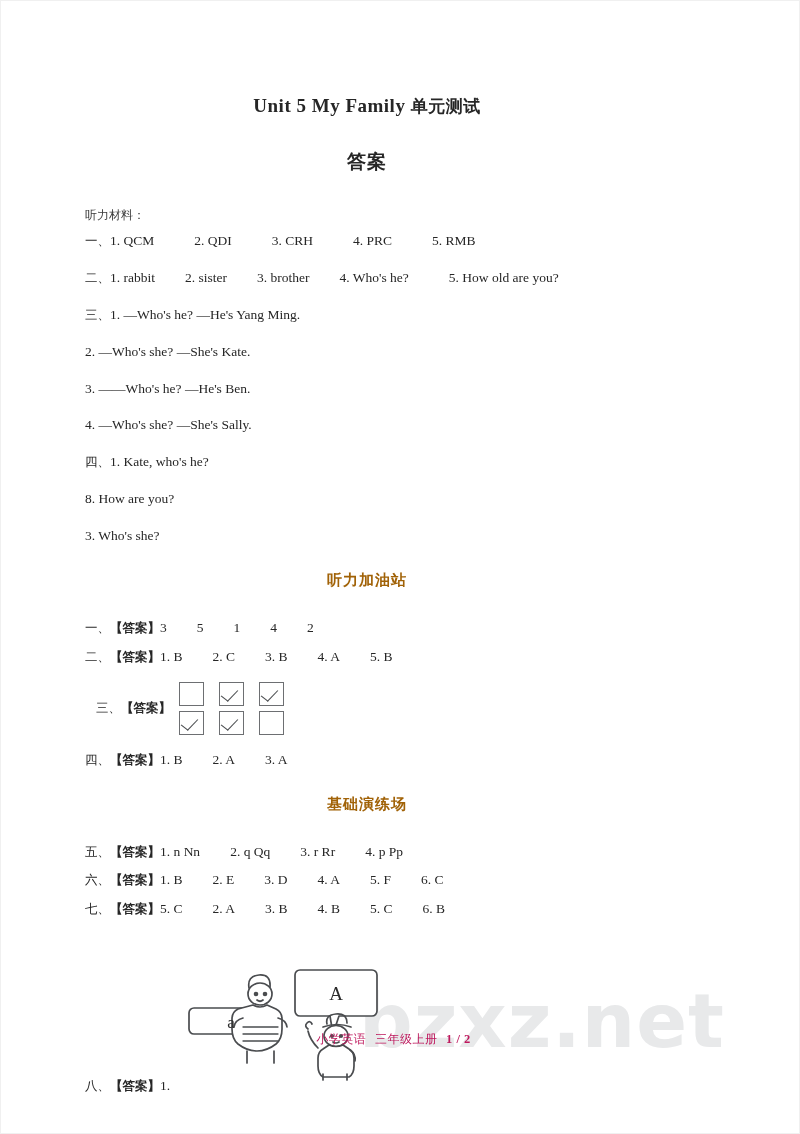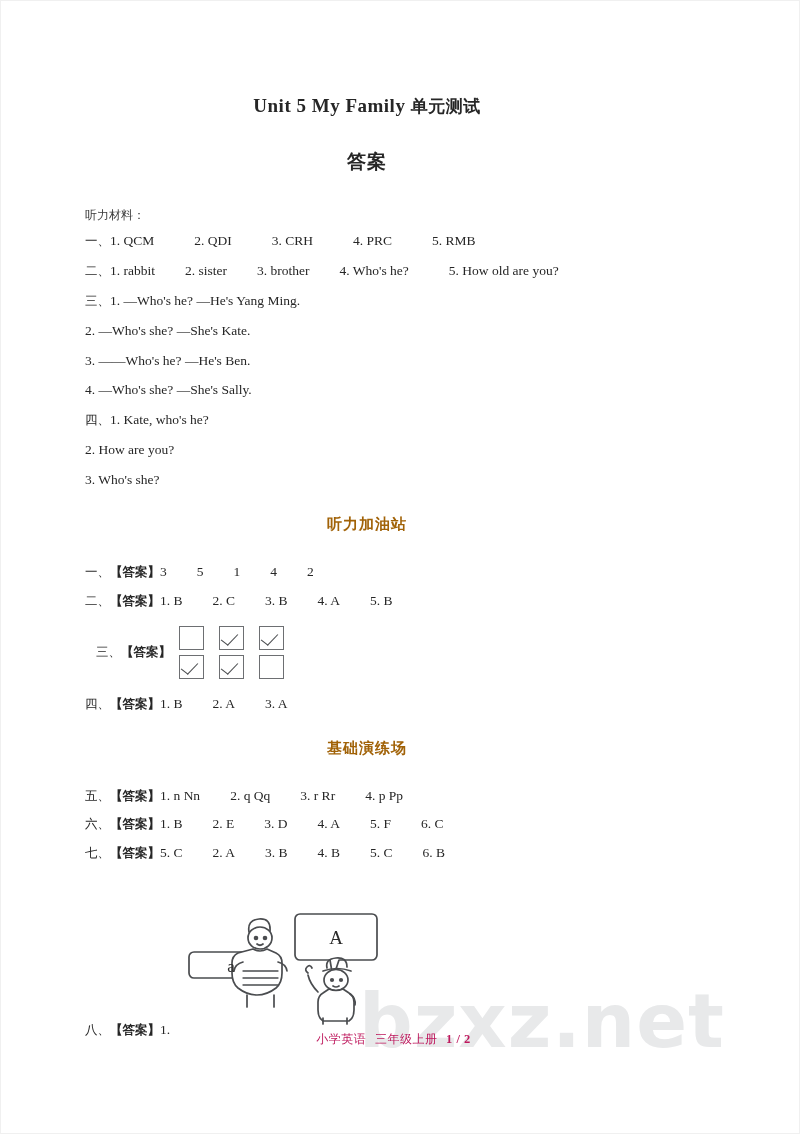--- a/index.html
+++ b/index.html
@@ -104,21 +104,21 @@
     font-size: 12.5px;
     font-weight: bold;
   }
   .gap-9  { height: 9px; }
   .gap-12 { height: 12px; }
   .gap-16 { height: 16px; }
   .gap-20 { height: 20px; }
   .gap-26 { height: 26px; }
   .gap-30 { height: 30px; }
 
-  .row-sp { margin-top: 13px; }
+  .row-sp { margin-top: 20px; }
 
   
   .it { display: inline-block; }
   .sp-m  { display:inline-block; width: 30px; }
   .sp-l  { display:inline-block; width: 40px; }
 
   
   .cbrow { display: flex; align-items: center; }
   .cbrow .lbl { width: 86px; flex: none; text-align: right; }
   .cbgrid {
@@ -217,21 +217,21 @@
         <span class="it">3. ——Who's he? —He's Ben.</span>
       </p>
       <p class="line row-sp">
         <span class="it">4. —Who's she? —She's Sally.</span>
       </p>
 
       <p class="line row-sp">
         <span class="cnlab">四、</span><span class="it">1. Kate, who's he?</span>
       </p>
       <p class="line row-sp">
-        <span class="it">2. How are you?</span>
+        <span class="it">8. How are you?</span>
       </p>
       <p class="line row-sp">
         <span class="it">3. Who's she?</span>
       </p>
     </div>
 
     <div class="gap-26"></div>
 
     <div class="section-head">听力加油站</div>
 

